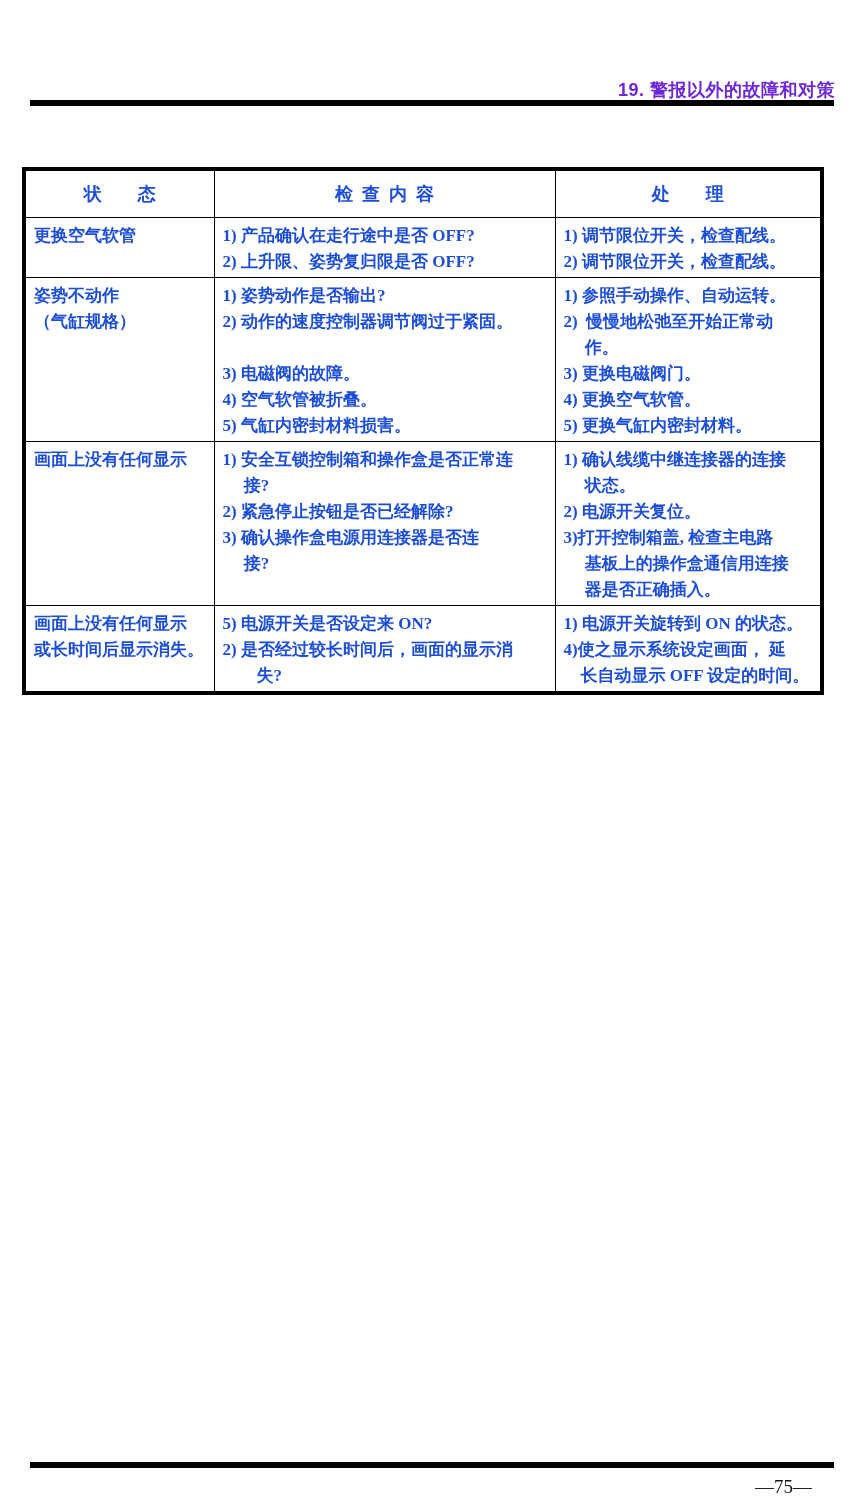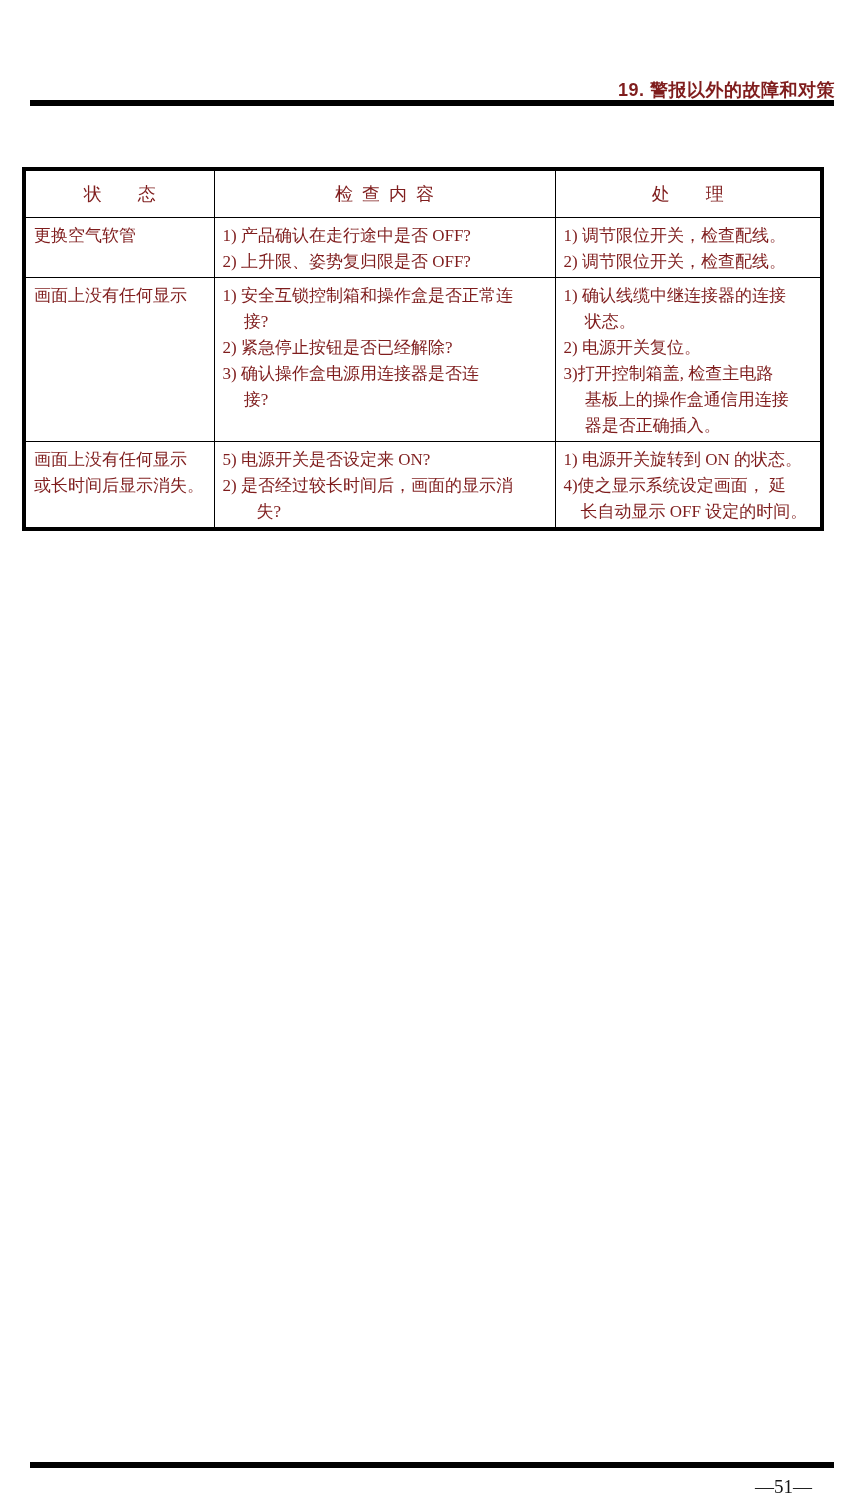--- a/index.html
+++ b/index.html
@@ -15,21 +15,21 @@
     overflow: hidden;
   }
   .section-header {
     position: absolute;
     top: 78px;
     right: 27px;
     font-family: "Liberation Sans", "DejaVu Sans", sans-serif;
     font-weight: bold;
     font-size: 18px;
     letter-spacing: 0.5px;
-    color: #7f1d1d;
+    color: #6d28d9;
     white-space: nowrap;
   }
   .rule {
     position: absolute;
     left: 30px;
     right: 28px;
     height: 6px;
     background: #000;
   }
   .rule-top { top: 100px; }
@@ -49,22 +49,22 @@
     border-collapse: collapse;
     table-layout: fixed;
     font-size: 17px;
   }
   table.fault-table td, table.fault-table th {
     border: 1.5px solid #000;
     vertical-align: top;
     padding: 5px 6px 2px 8px;
     line-height: 26px;
     white-space: pre-wrap;
-    font-weight: normal;
-    color: #7f1d1d;
+    font-weight: bold;
+    color: #1d4ed8;
   }
   table.fault-table { border: 4px solid #000; }
   table.fault-table th {
     text-align: center;
     vertical-align: middle;
     font-size: 18px;
     padding: 0;
   }
   col.c-status { width: 190px; }
   col.c-check  { width: 341px; }
@@ -98,20 +98,36 @@
       <th>检  查  内  容</th>
       <th>处　　理</th>
     </tr>
     <tr class="r1">
       <td>更换空气软管</td>
       <td>1) 产品确认在走行途中是否 OFF?
 2) 上升限、姿势复归限是否 OFF?</td>
       <td>1) 调节限位开关，检查配线。
 2) 调节限位开关，检查配线。</td>
     </tr>
+    <tr class="r2">
+      <td>姿势不动作
+（气缸规格）</td>
+      <td>1) 姿势动作是否输出?
+2) 动作的速度控制器调节阀过于紧固。
+
+3) 电磁阀的故障。
+4) 空气软管被折叠。
+5) 气缸内密封材料损害。</td>
+      <td>1) 参照手动操作、自动运转。
+2)  慢慢地松弛至开始正常动
+　 作。
+3) 更换电磁阀门。
+4) 更换空气软管。
+5) 更换气缸内密封材料。</td>
+    </tr>
     <tr class="r4">
       <td>画面上没有任何显示</td>
       <td>1) 安全互锁控制箱和操作盒是否正常连
 　 接?
 2) 紧急停止按钮是否已经解除?
 3) 确认操作盒电源用连接器是否连
 　 接?</td>
       <td>1) 确认线缆中继连接器的连接
 　 状态。
 2) 电源开关复位。
@@ -127,15 +143,15 @@
 　　失?</td>
       <td>1) 电源开关旋转到 ON 的状态。
 4)使之显示系统设定画面， 延
 　长自动显示 OFF 设定的时间。</td>
     </tr>
   </tbody>
     </table>
 
   <div class="rule rule-bottom"></div>
 
-  <div class="page-number">—51—</div>
+  <div class="page-number">—75—</div>
 
 </div>
 
 </body></html>

